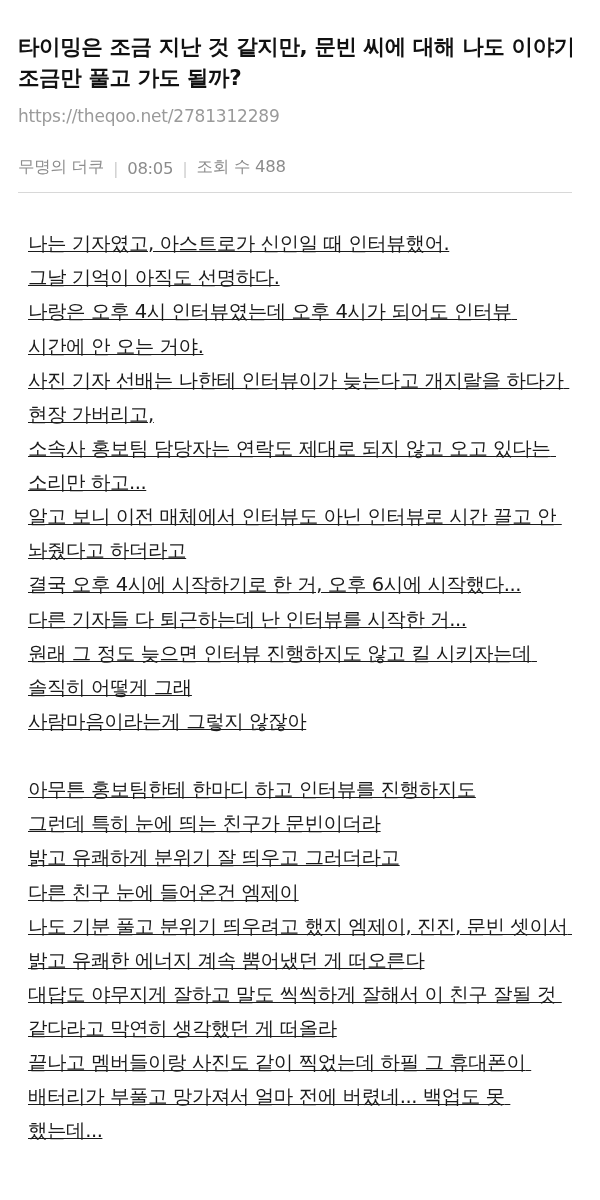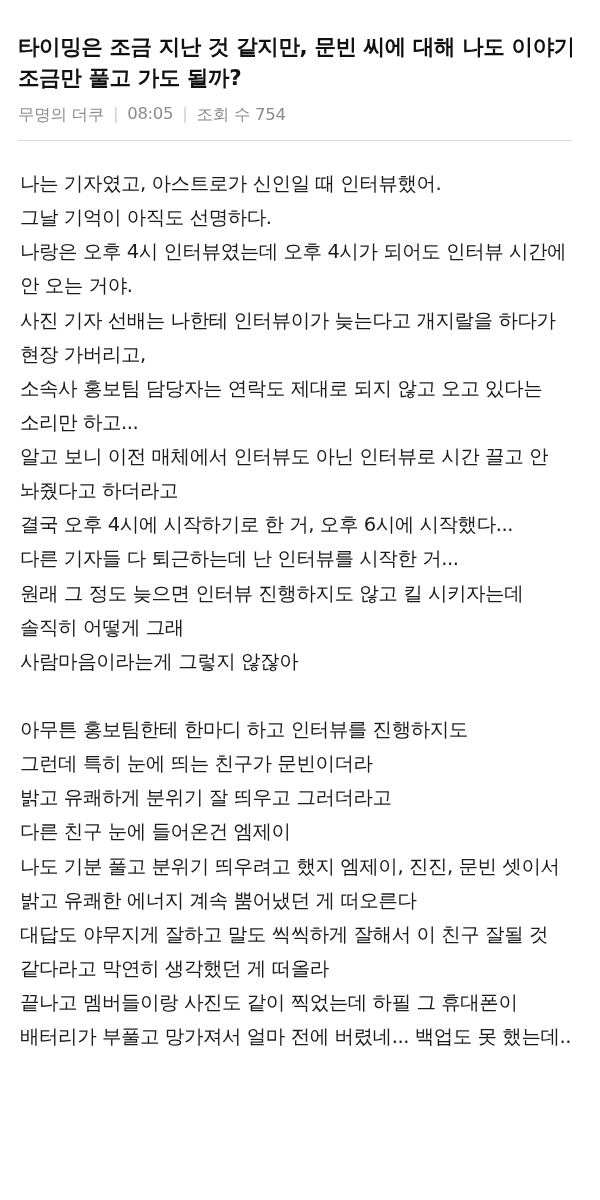--- a/index.html
+++ b/index.html
@@ -38,23 +38,23 @@
   }
   .post-url {
     margin-top: 12px;
     font-size: 17px;
     line-height: 1.3;
     color: #9a9a9a;
     letter-spacing: -0.2px;
     word-break: break-all;
   }
   .post-meta {
-    margin-top: 11px;
+    margin-top: 29px;
     display: flex;
-    align-items: flex-start;
+    align-items: flex-end;
     font-size: 16.5px;
     color: #8c8c8c;
     letter-spacing: -0.3px;
   }
   .post-meta .sep {
     display: inline-block;
     margin: 0 9px;
     color: #cfcfcf;
   }
   .divider {
@@ -65,23 +65,24 @@
   
   .post-body {
     padding: 26px 20px 0 20px;
     box-sizing: border-box;
   }
   .para {
     font-size: 19.5px;
     line-height: 1.75;
     letter-spacing: -0.45px;
     color: #1b1b1b;
-    margin: 0;
+    margin: 8px;
     word-break: keep-all;
     white-space: pre-wrap;
+    text-decoration: underline;
   }
   .para + .para {
     margin-top: 1.75em;
   }
   .clip {
     position: absolute;
     left: 0;
     top: 16px;
     width: 572px;
     height: 1200px;
@@ -90,27 +91,28 @@
 </style>
 </head>
 <body>
 
 <div class="clip">
   <div class="page">
 
     <div class="post-header">
       <h1 class="post-title">타이밍은 조금 지난 것 같지만, 문빈 씨에 대해 나도 이야기 조금만 풀고 가도 될까?</h1>
 
+      <div class="post-url">https://theqoo.net/2781312289</div>
 
       <div class="post-meta">
         <span>무명의 더쿠</span>
         <span class="sep">|</span>
         <span>08:05</span>
         <span class="sep">|</span>
-        <span>조회 수 754</span>
+        <span>조회 수 488</span>
       </div>
 
       <div class="divider"></div>
     </div>
 
     <div class="post-body">
       <p class="para">나는 기자였고, 아스트로가 신인일 때 인터뷰했어.
 그날 기억이 아직도 선명하다.
 나랑은 오후 4시 인터뷰였는데 오후 4시가 되어도 인터뷰 시간에 안 오는 거야.
 사진 기자 선배는 나한테 인터뷰이가 늦는다고 개지랄을 하다가 현장 가버리고,

